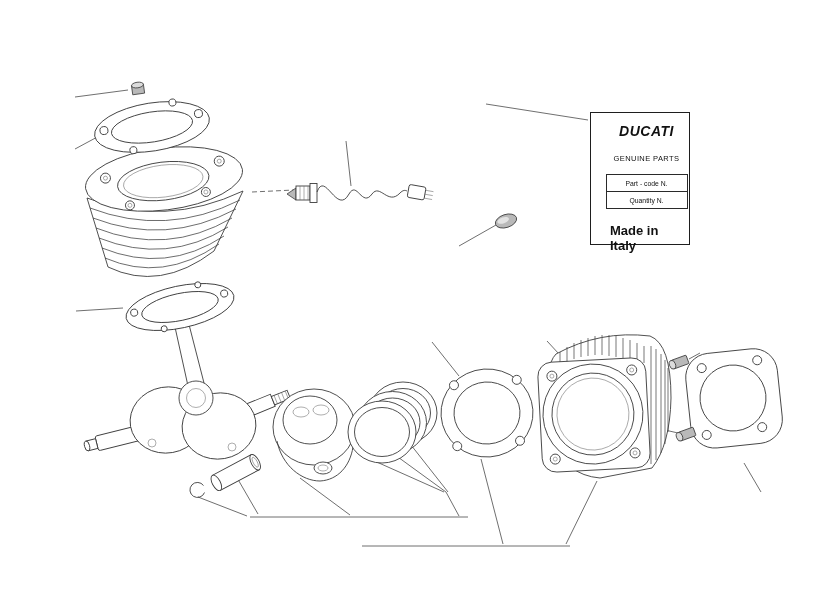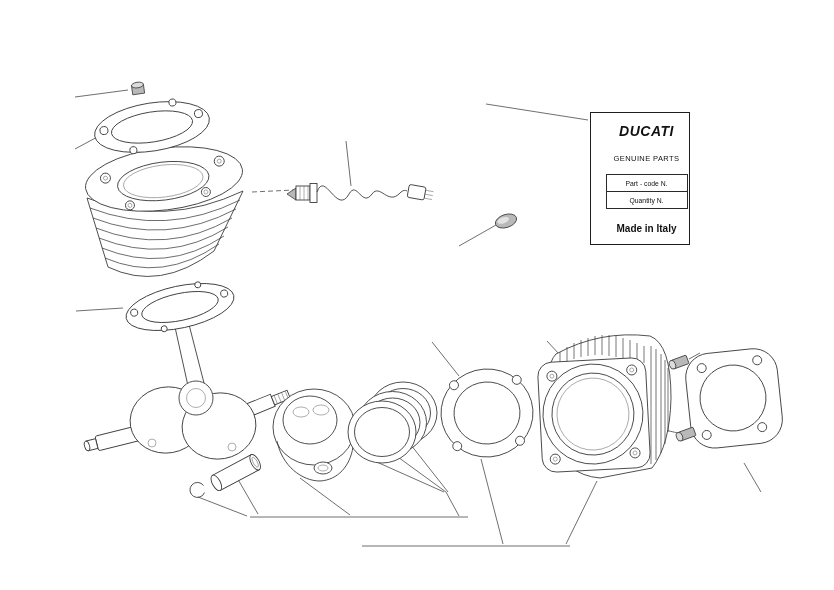--- a/index.html
+++ b/index.html
@@ -20,21 +20,21 @@
     position:absolute; left:590px; top:112px; width:100px; height:133px;
     background:#fff; border:1.3px solid #1e1e1e;
     display:flex; flex-direction:column; align-items:center;
     padding:8px 6px 6px 19px; color:#111;
   }
   .brand { font-style:italic; font-weight:bold; font-size:14px; letter-spacing:0.5px; margin-top:2px; }
   .subtitle { font-size:7.5px; font-weight:normal; letter-spacing:0.4px; margin-top:15px; }
   .fields { margin-top:11px; width:82px; border:1px solid #2a2a2a; background:#fff; }
   .field { font-size:6.8px; text-align:center; padding:5px 0 4px 0; border-bottom:1px solid #2a2a2a; }
   .field:last-child { border-bottom:none; }
-  .origin { font-size:10px; font-weight:bold; margin-top:14px; }
+  .origin { font-size:13px; font-weight:bold; margin-top:14px; }
 </style>
 </head>
 <body>
 
 <div class="stage">
 
   <svg width="834" height="590" viewBox="0 0 834 590">
 
     <g class="leader">
       <path d="M75,97 L128,90"></path>

